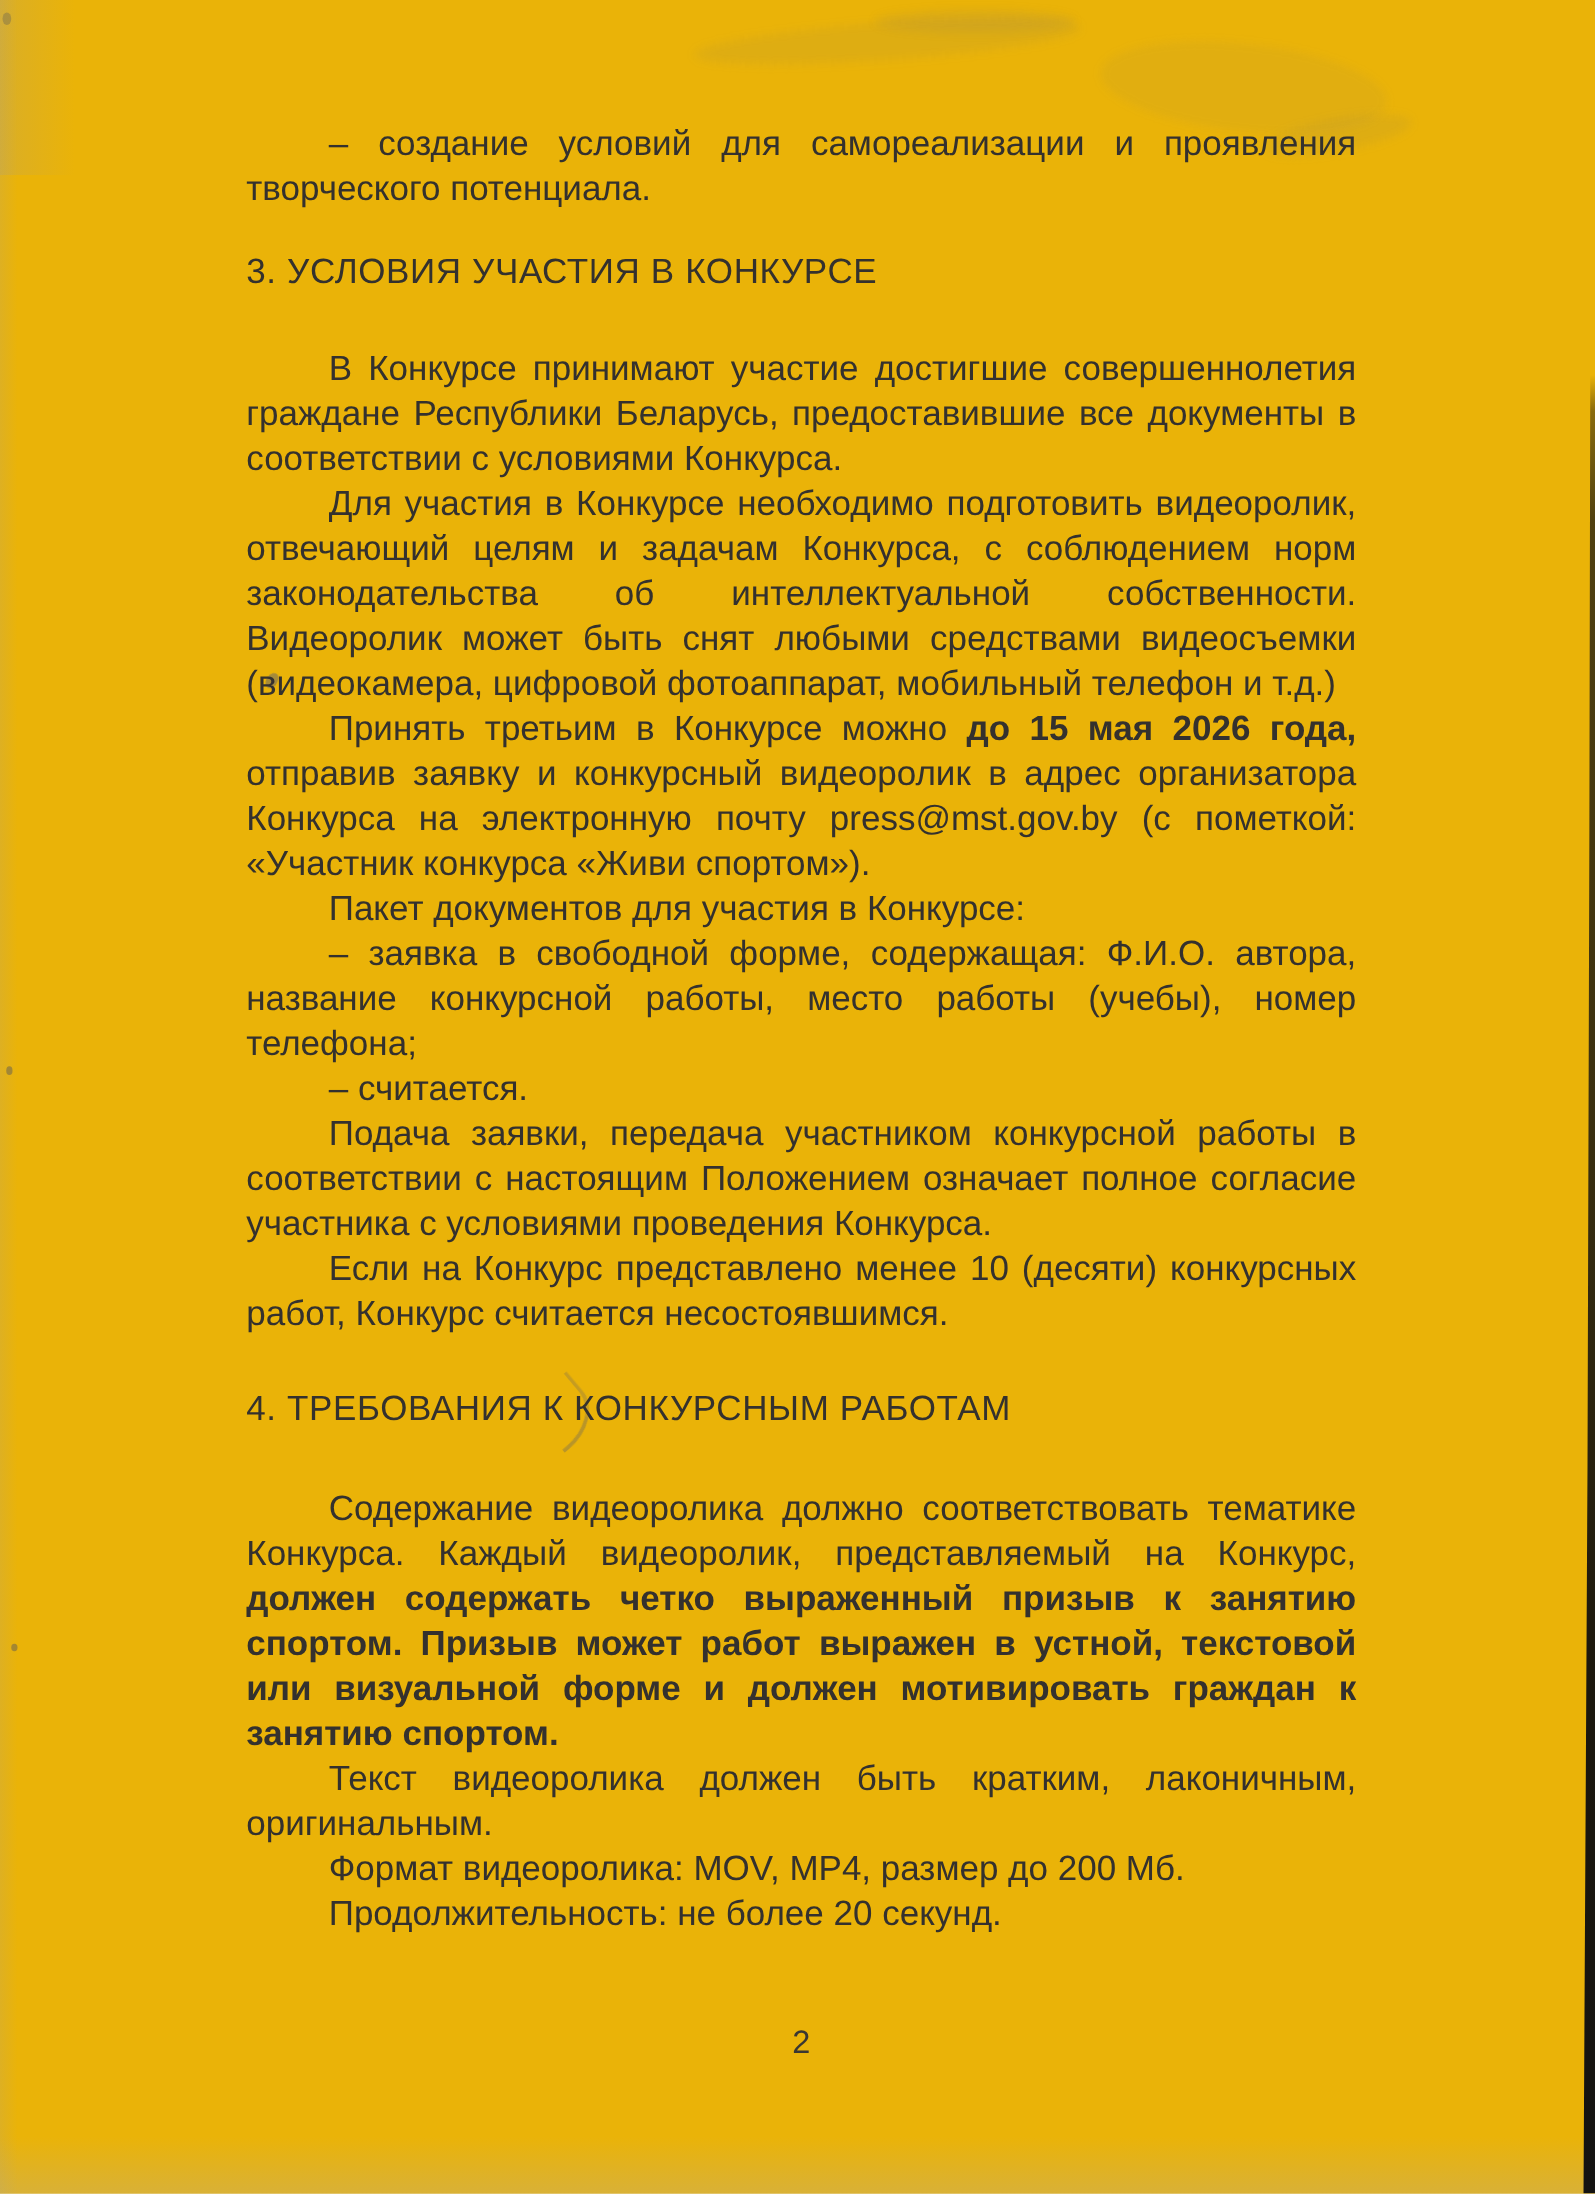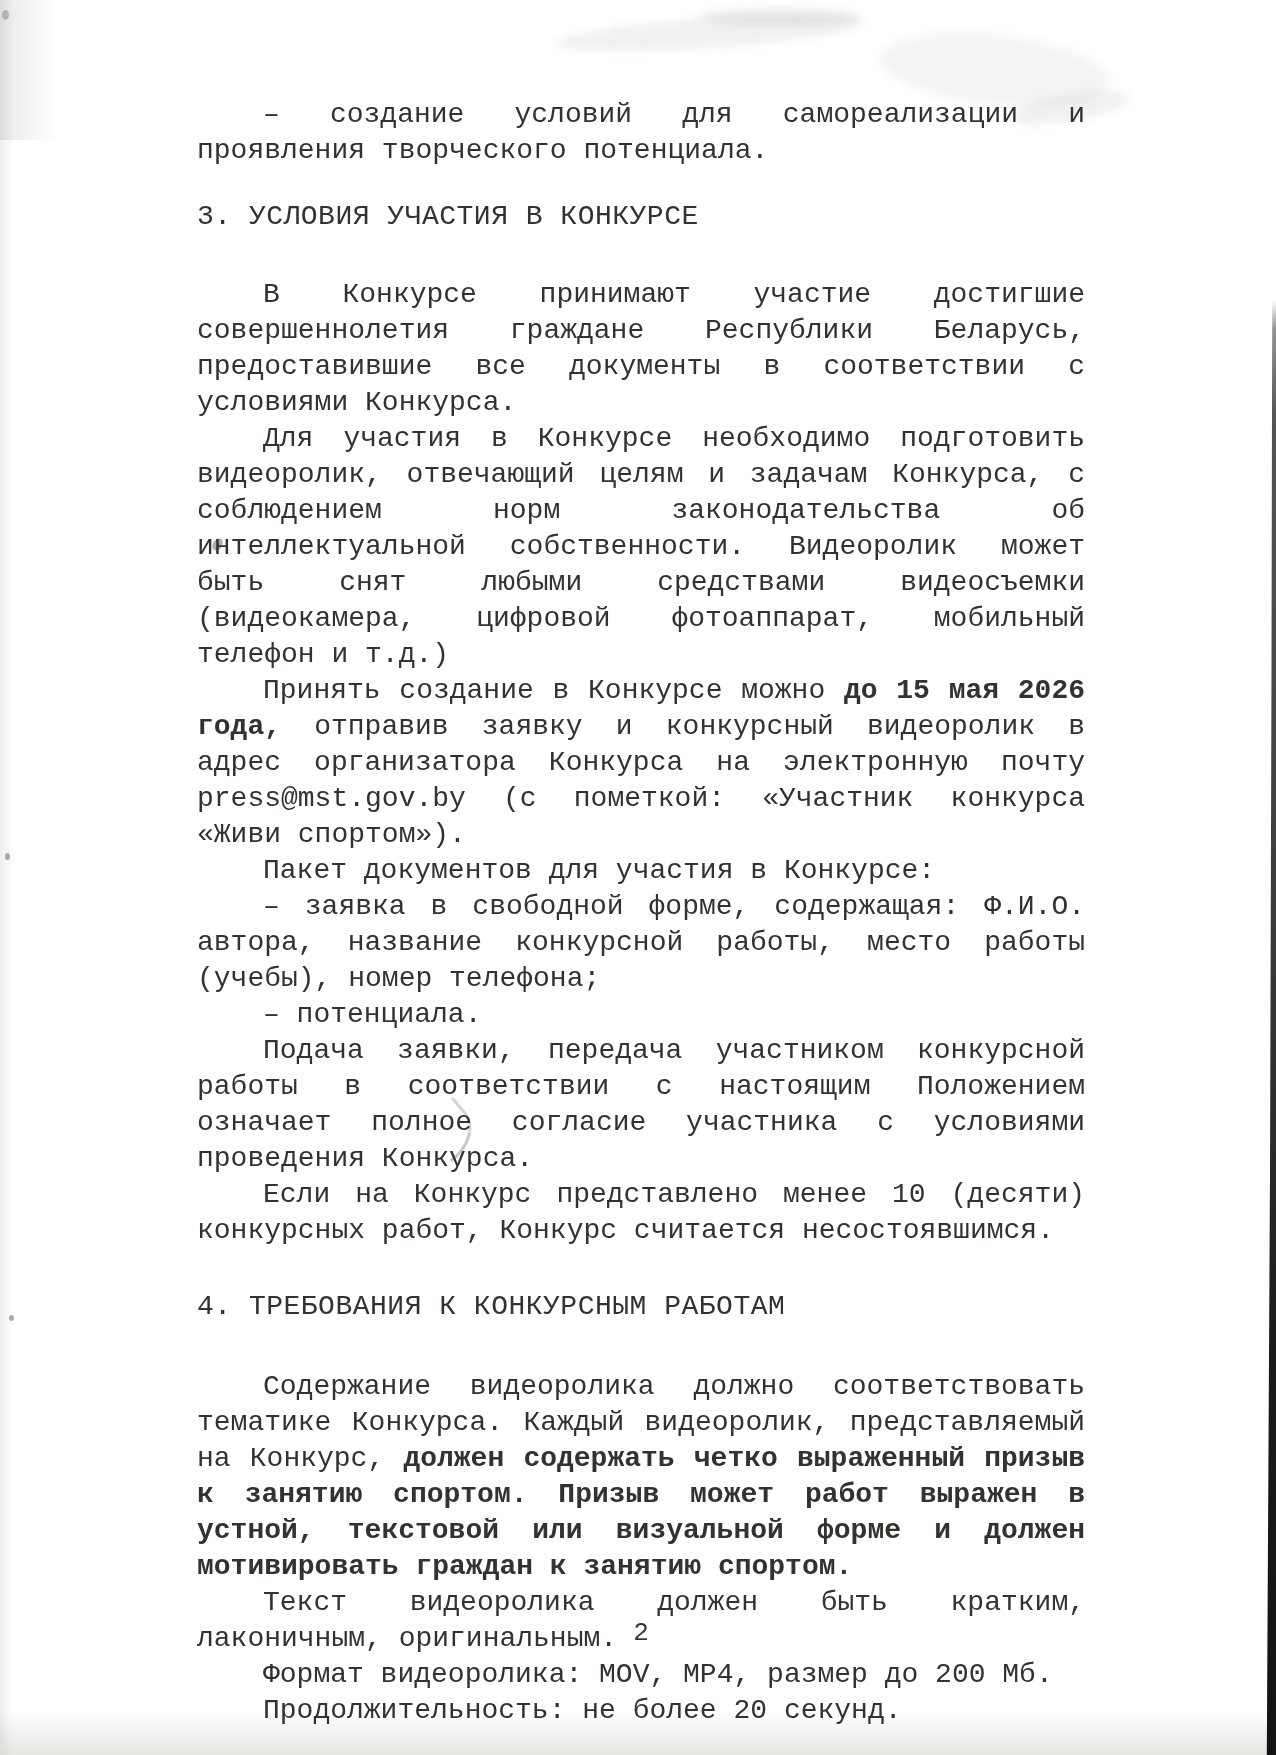--- a/index.html
+++ b/index.html
@@ -4,23 +4,23 @@
 <style>
   html, body {
     margin: 0;
     padding: 0;
     background: #e9e7e3;
   }
   .page {
     position: relative;
     width: 1276px;
     height: 1755px;
-    background: #ffffff;
+    background: #eab308;
     overflow: hidden;
-    font-family: Liberation Mono, monospace;
+    font-family: Liberation Sans, sans-serif;
     color: #34312e;
   }
   
   .shade-top-left {
     position: absolute; left: 0; top: 0; width: 60px; height: 140px;
     background: linear-gradient(to right, rgba(160,157,150,0.22), rgba(160,157,150,0));
     pointer-events: none;
   }
   .shade-bottom {
     position: absolute; left: 0; right: 0; bottom: 0; height: 46px;
@@ -138,27 +138,27 @@
   <div class="content">
 
     <p class="body">– создание условий для самореализации и проявления творческого потенциала.</p>
 
     <h2 class="heading">3. УСЛОВИЯ УЧАСТИЯ В КОНКУРСЕ</h2>
 
     <p class="body">В Конкурсе принимают участие достигшие совершеннолетия граждане Республики Беларусь, предоставившие все документы в соответствии с условиями Конкурса.</p>
 
     <p class="body">Для участия в Конкурсе необходимо подготовить видеоролик, отвечающий целям и задачам Конкурса, с соблюдением норм законодательства об интеллектуальной собственности. Видеоролик может быть снят любыми средствами видеосъемки (видеокамера, цифровой фотоаппарат, мобильный телефон и т.д.)</p>
 
-    <p class="body"><span>Принять создание в Конкурсе можно </span><b>до 15 мая 2026 года,</b><span> отправив заявку и конкурсный видеоролик в адрес организатора Конкурса на электронную почту press@mst.gov.by (с пометкой: «Участник конкурса «Живи спортом»).</span></p>
+    <p class="body"><span>Принять третьим в Конкурсе можно </span><b>до 15 мая 2026 года,</b><span> отправив заявку и конкурсный видеоролик в адрес организатора Конкурса на электронную почту press@mst.gov.by (с пометкой: «Участник конкурса «Живи спортом»).</span></p>
 
     <p class="body">Пакет документов для участия в Конкурсе:</p>
 
     <p class="body">– заявка в свободной форме, содержащая: Ф.И.О. автора, название конкурсной работы, место работы (учебы), номер телефона;</p>
 
-    <p class="body">– потенциала.</p>
+    <p class="body">– считается.</p>
 
     <p class="body">Подача заявки, передача участником конкурсной работы в соответствии с настоящим Положением означает полное согласие участника с условиями проведения Конкурса.</p>
 
     <p class="body">Если на Конкурс представлено менее 10 (десяти) конкурсных работ, Конкурс считается несостоявшимся.</p>
 
     <h2 class="heading h4">4. ТРЕБОВАНИЯ К КОНКУРСНЫМ РАБОТАМ</h2>
 
     <p class="body"><span>Содержание видеоролика должно соответствовать тематике Конкурса. Каждый видеоролик, представляемый на Конкурс, </span><b>должен содержать четко выраженный призыв к занятию спортом. Призыв может работ выражен в устной, текстовой или визуальной форме и должен мотивировать граждан к занятию спортом.</b></p>
 
 

